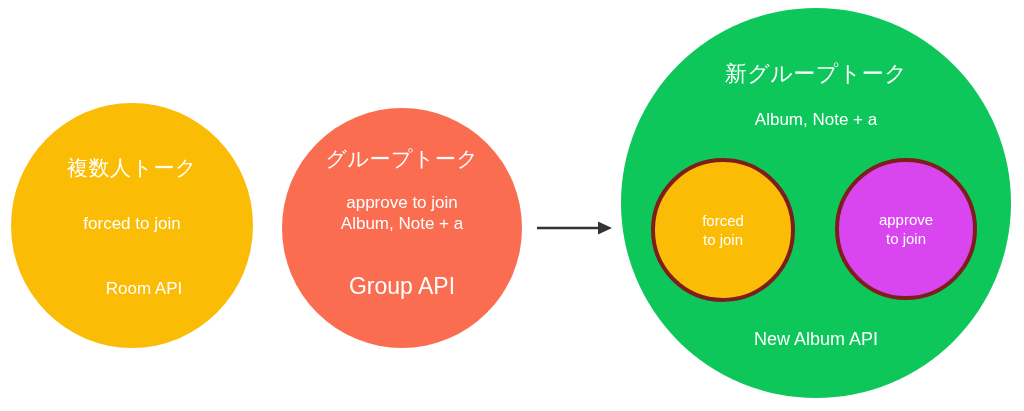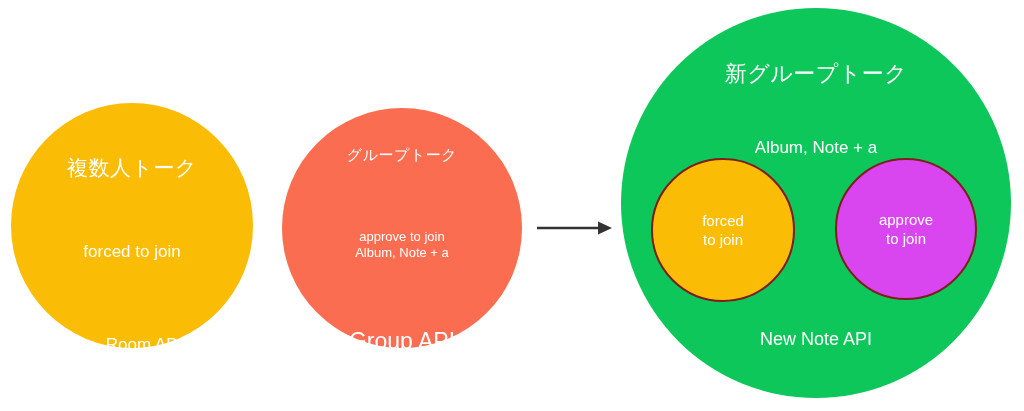--- a/index.html
+++ b/index.html
@@ -21,21 +21,20 @@
   .circle {
     position: absolute;
     border-radius: 50%;
     box-sizing: border-box;
     display: flex;
     flex-direction: column;
     align-items: center;
     color: #ffffff;
     text-align: center;
     line-height: 1.24;
-    gap: 28px;
     -webkit-font-smoothing: antialiased;
   }
 
   
   #circle-multi-talk {
     left: 11px;
     top: 103px;
     width: 242px;
     height: 245px;
     background: #fbbc05;
@@ -58,28 +57,28 @@
 
   
   #circle-group-talk {
     left: 282px;
     top: 108px;
     width: 240px;
     height: 240px;
     background: #fb6d51;
   }
   #circle-group-talk .c-title {
-    font-size: 15px;
+    font-size: 21px;
     margin-top: 38px;
     letter-spacing: 0.5px;
     text-align: right;
   }
   #circle-group-talk .c-body {
-    font-size: 13px;
-    margin-top: 36px;
+    font-size: 17px;
+    margin-top: 20px;
   }
   #circle-group-talk .c-body .line + .line {
     display: block;
   }
   #circle-group-talk .c-api {
     font-size: 23px;
     margin-top: 38px;
   }
 
   
@@ -114,21 +113,21 @@
     left: 0;
     right: 0;
     top: 320px;
   }
 
   
   .nested-circle {
     position: absolute;
     border-radius: 50%;
     box-sizing: border-box;
-    border: 2px solid #7f1d1d;
+    border: 4px solid #7f1d1d;
     display: flex;
     align-items: center;
     justify-content: center;
     color: #ffffff;
     font-size: 15px;
     text-align: center;
     line-height: 1.3;
   }
   #nested-forced-to-join {
     left: 30px;
@@ -182,16 +181,16 @@
       </div>
     </div>
 
     <div class="nested-circle" id="nested-approve-to-join">
       <div class="nested-label">
         <span class="line">approve</span>
         <span class="line">to join</span>
       </div>
     </div>
 
-    <div class="c-api">New Note API</div>
+    <div class="c-api">New Album API</div>
   </div>
 
 </div>
 
 </body></html>

